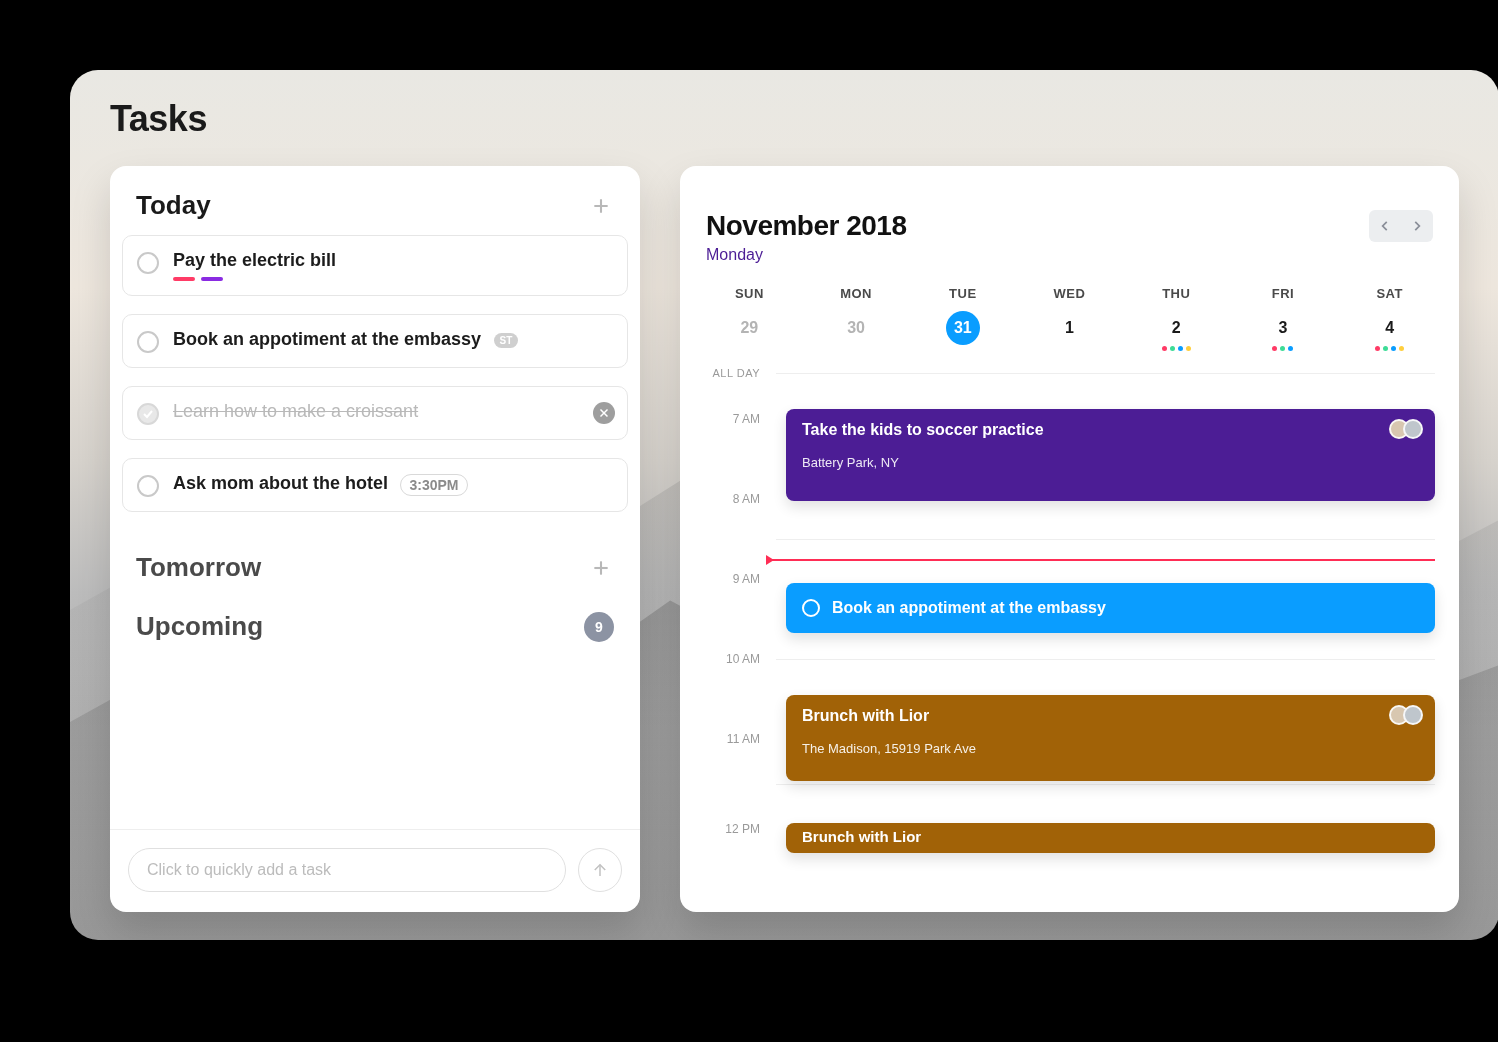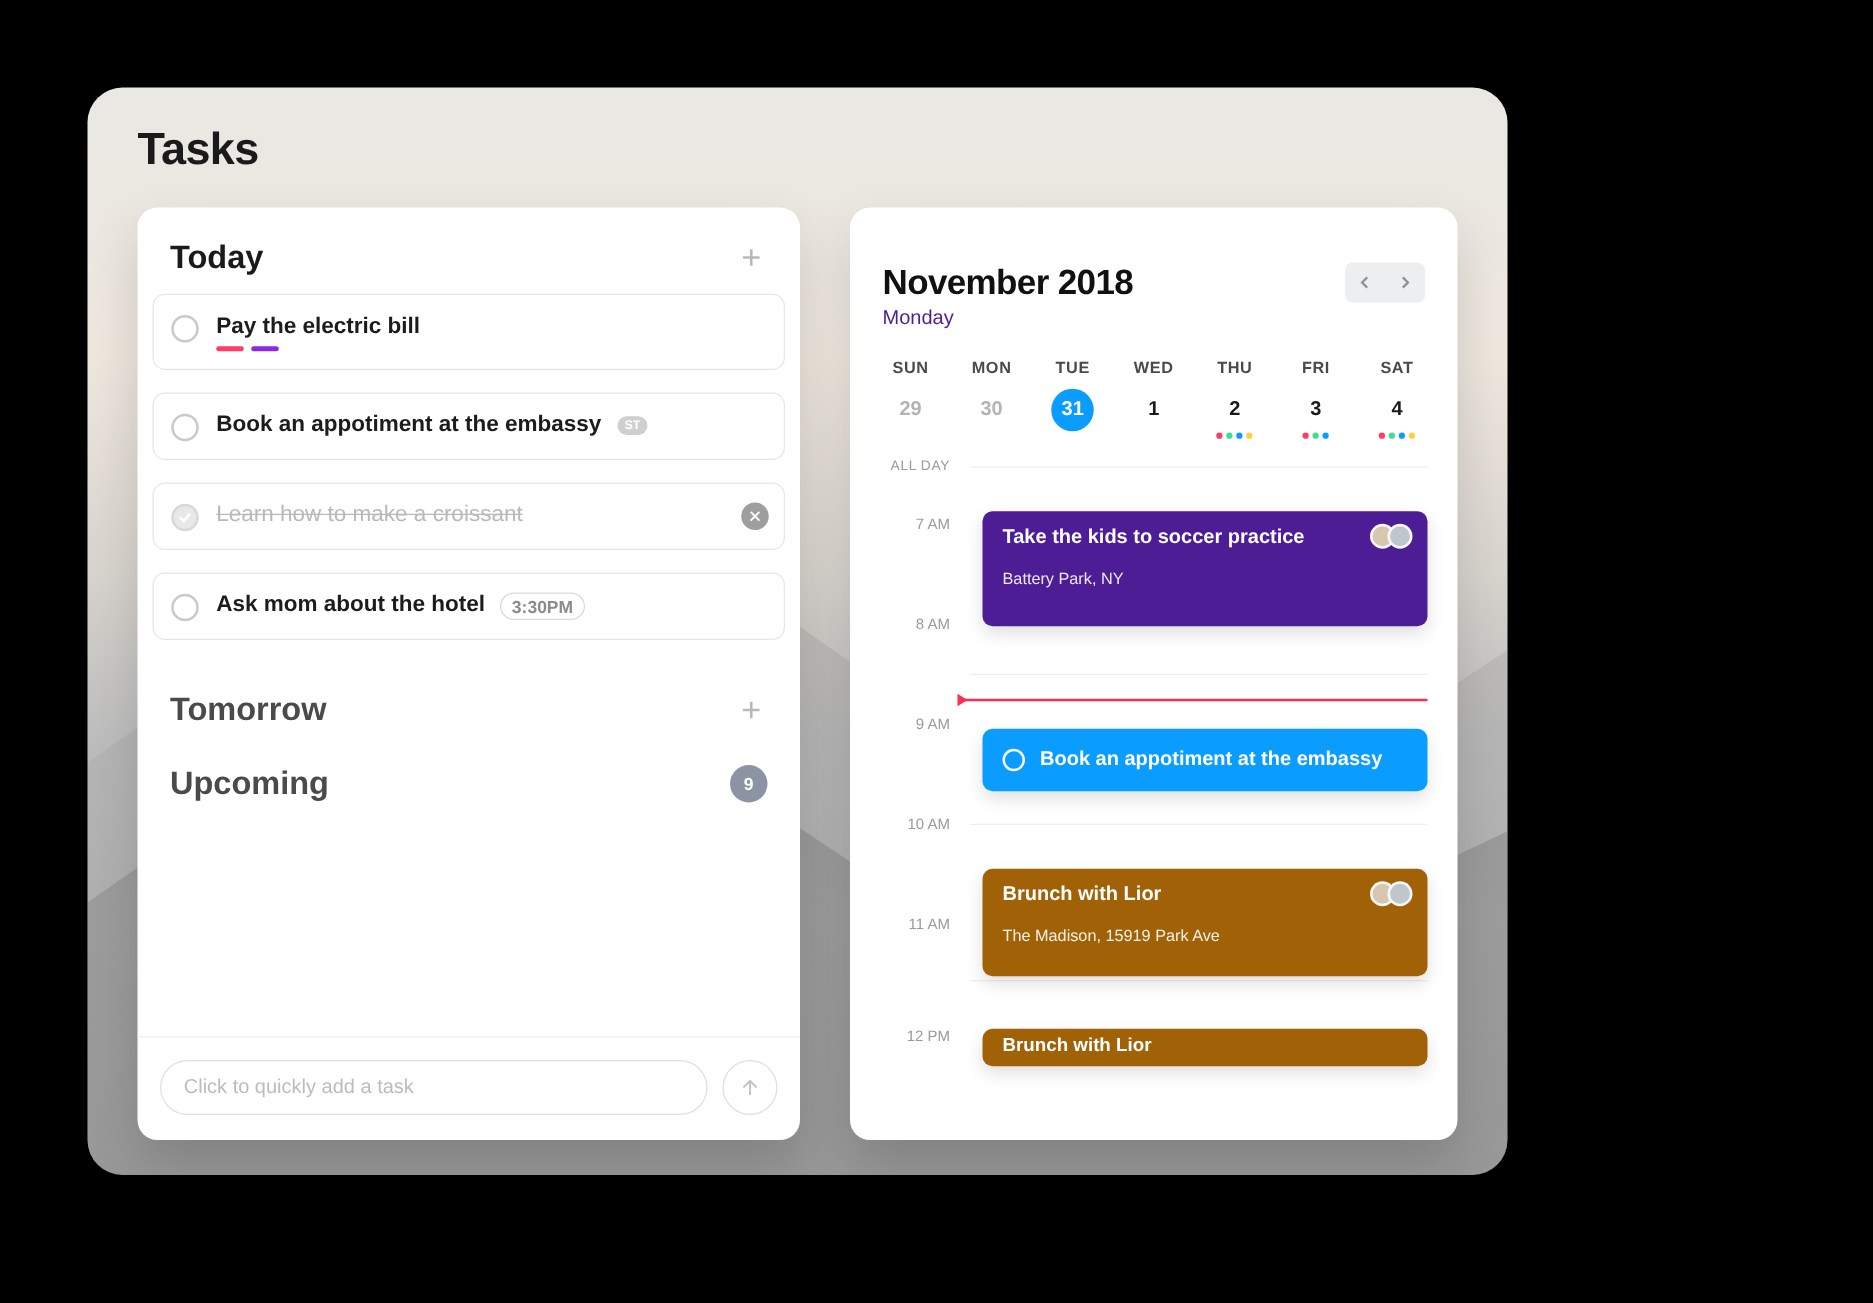--- a/index.html
+++ b/index.html
@@ -13,21 +13,21 @@
     -webkit-font-smoothing: antialiased;
   }
   .frame {
     width: 1498px;
     height: 1042px;
     background: #000;
     padding: 70px;
     position: relative;
   }
   .window {
-    width: 1136px;
+    width: 1429px;
     height: 870px;
     border-radius: 28px;
     background:
       linear-gradient(to bottom,
         #e9e8e3 0%, #eee7de 25%, #d7d3cd 45%, #bdbdbd 60%,
         #b4b4b4 70%, #a7a7a7 85%, #9c9c9c 100%);
     box-shadow: 0 30px 60px rgba(0,0,0,.5);
     position: relative;
     overflow: hidden;
   }

